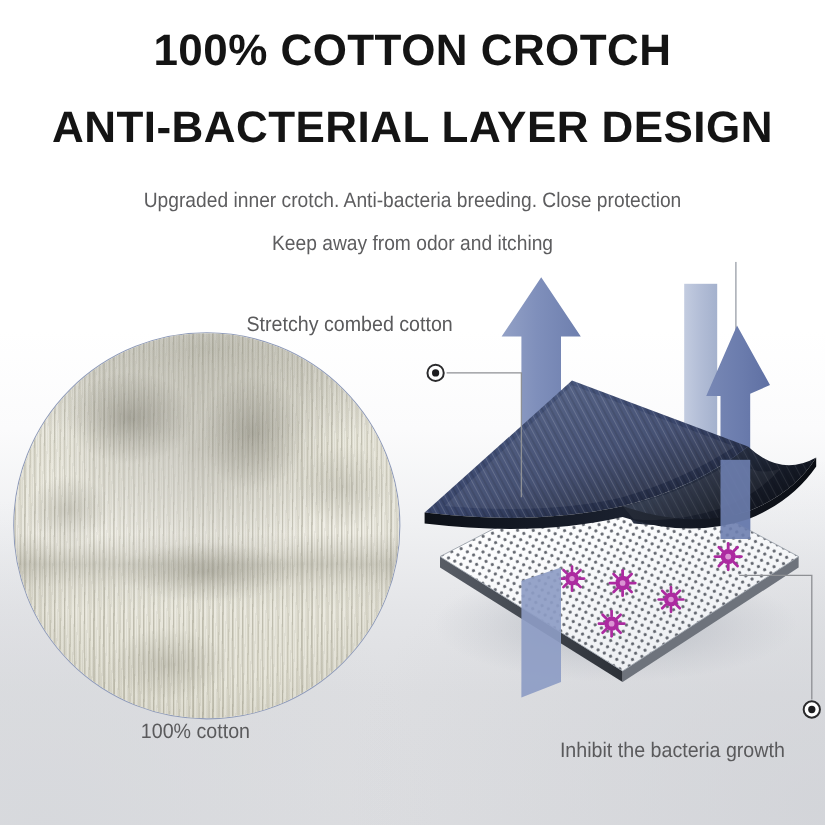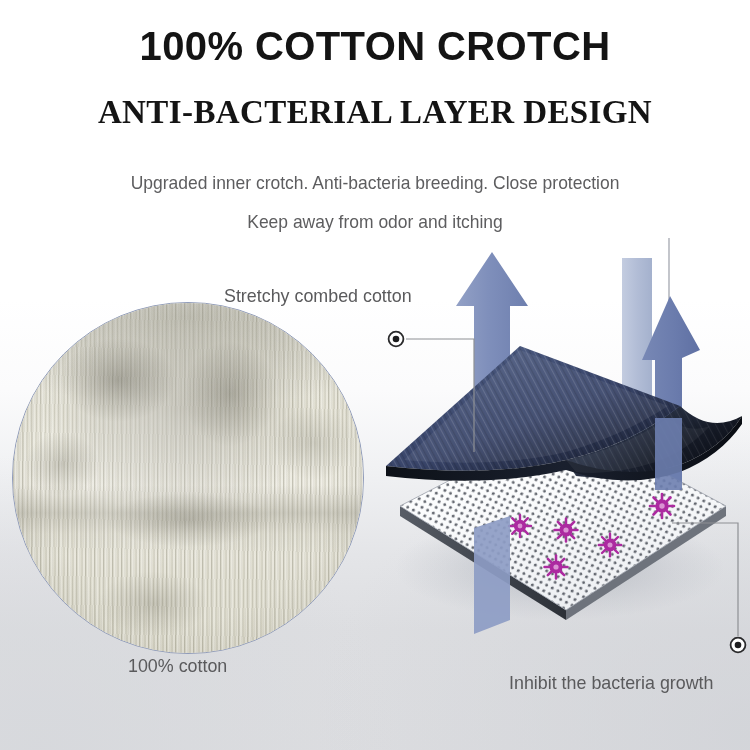--- a/index.html
+++ b/index.html
@@ -51,21 +51,21 @@
     font-weight: 700;
     color: #141414;
     letter-spacing: .4px;
     line-height: 1;
     transform: scaleX(.80);
     white-space: nowrap;
   }
   #title1 { top: 26px; }
   #title1 .h-main { font-size: 40px; }
   #title2 { top: 96px; }
-  #title2 .h-main { font-size: 33px; font-family: Liberation Serif, serif; }
+  #title2 .h-main { font-size: 40px; }
 
   .sub-line {
     position: absolute;
     left: 0; right: 0;
     text-align: center;
     color: #5d5d5f;
     font-size: 19px;
     transform: scaleX(.92);
     white-space: nowrap;
   }

